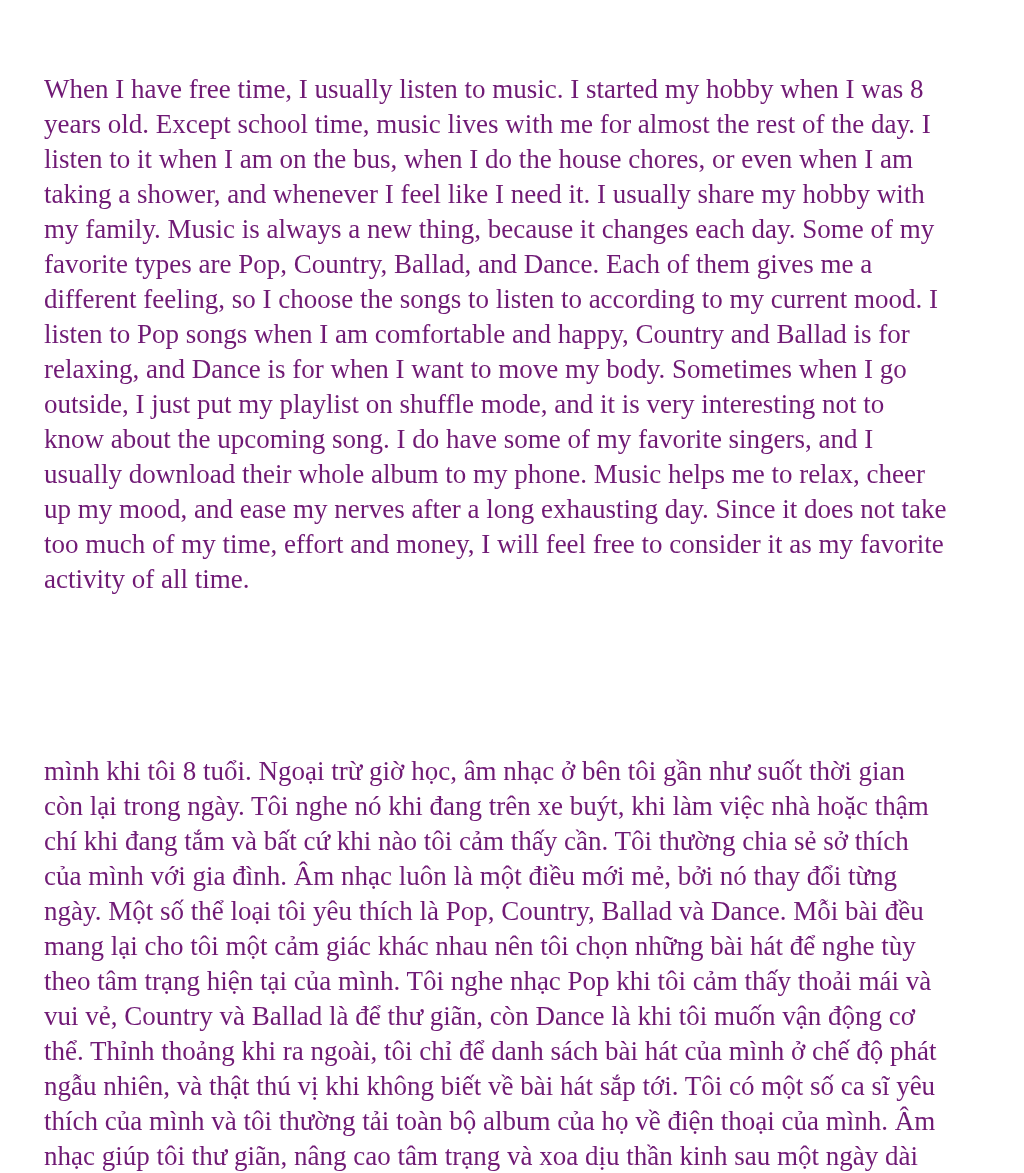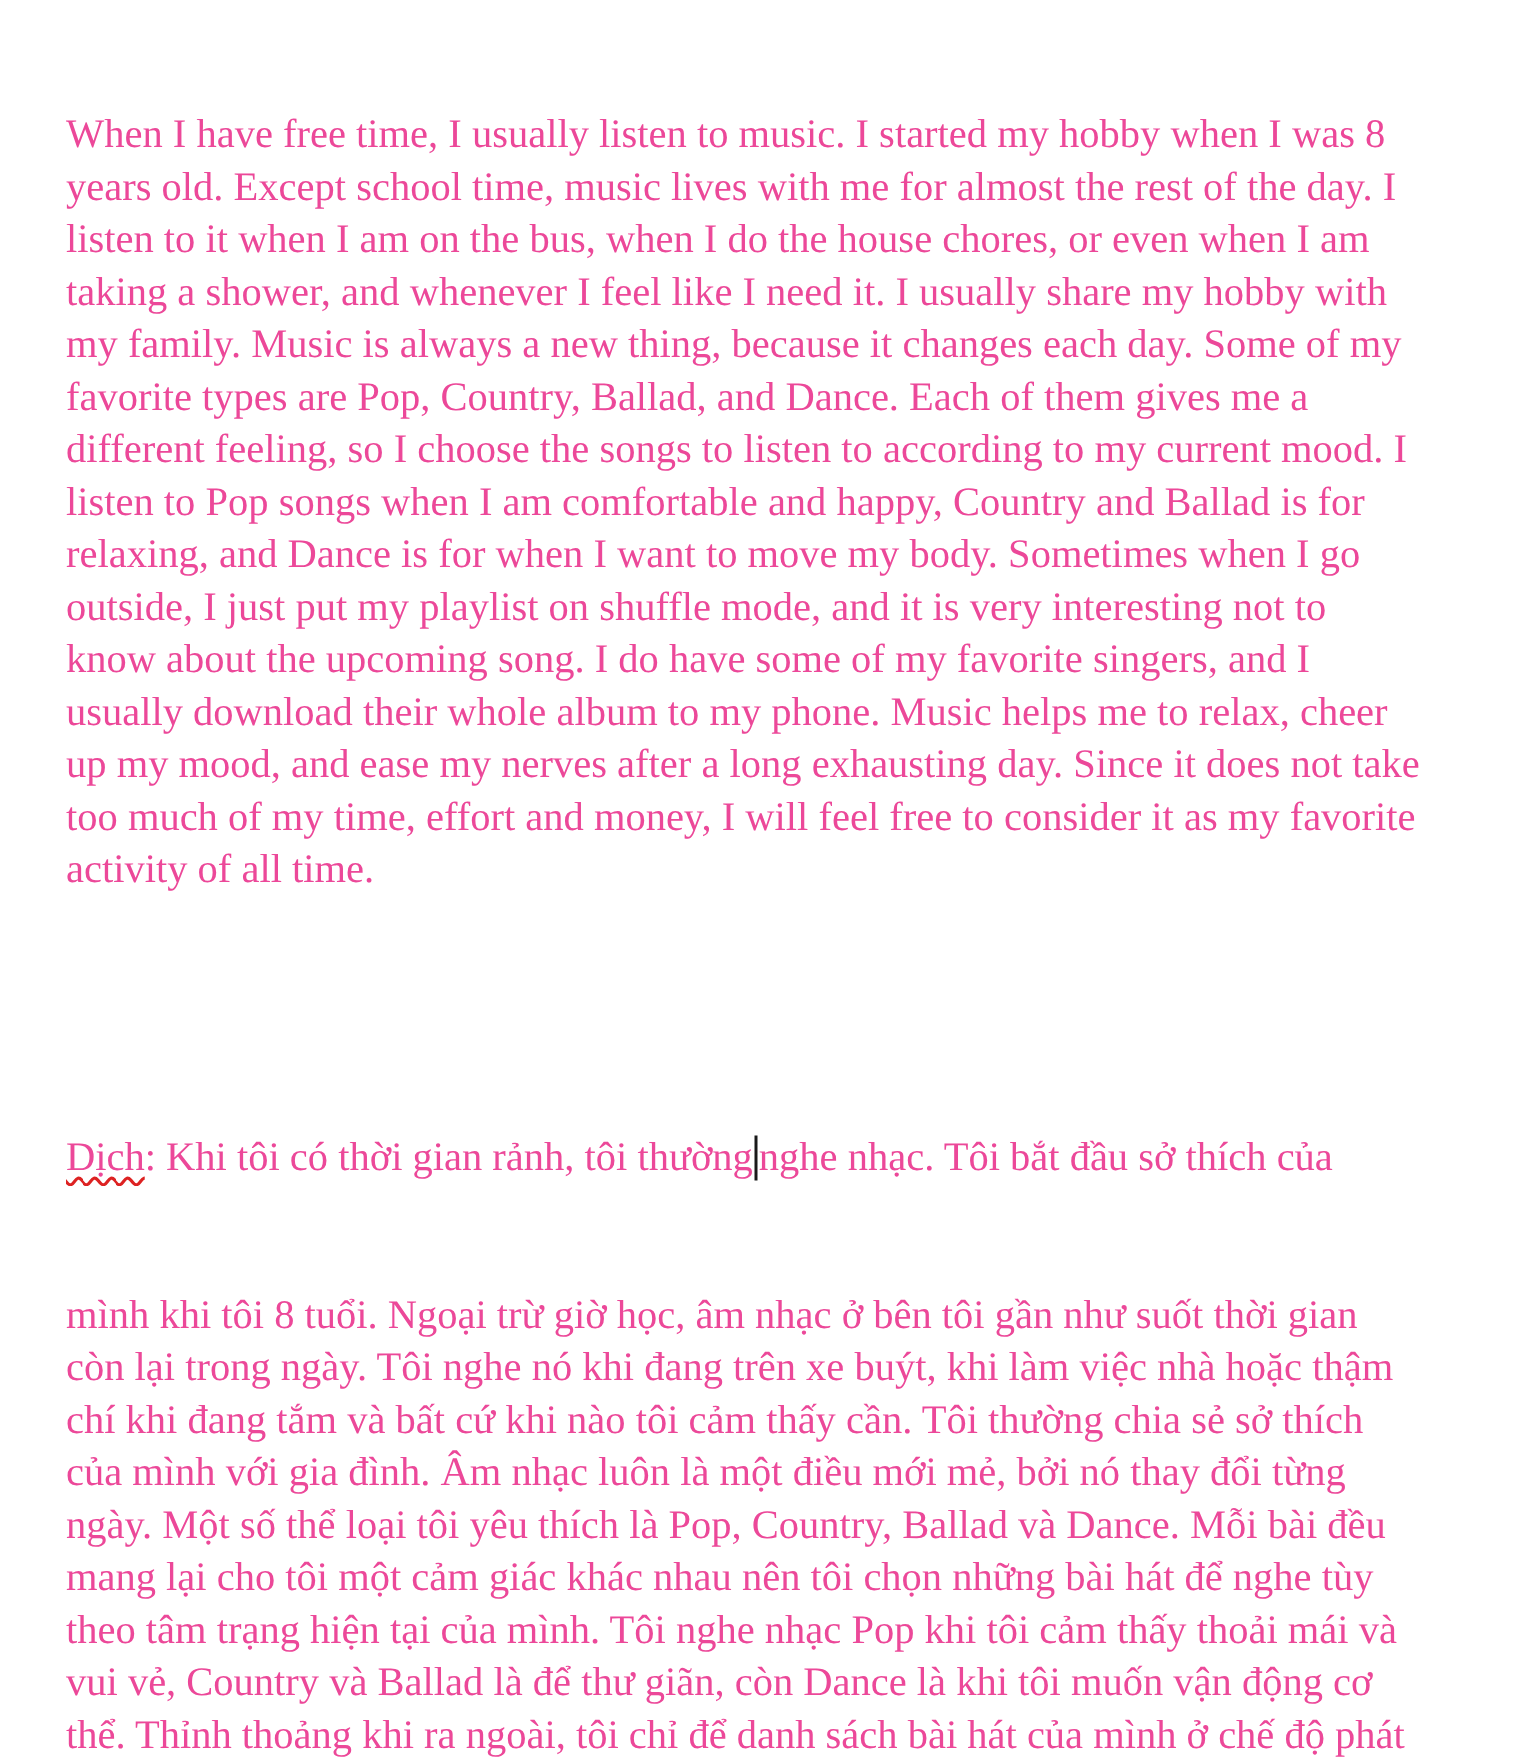--- a/index.html
+++ b/index.html
@@ -9,21 +9,21 @@
   }
   .doc-page {
     width: 1024px;
     height: 1173px;
     box-sizing: border-box;
     background: #ffffff;
     padding: 2px 44px 10px 44px;
     font-family: "Liberation Serif", "DejaVu Serif", serif;
     font-size: 27px;
     line-height: 35px;
-    color: #ec4899;
+    color: #701a75;
     overflow: hidden;
   }
   .para {
     white-space: pre;
     margin: 0;
   }
   .para-lines {
     white-space: pre;
   }
   .translation-para {
@@ -64,21 +64,20 @@
 relaxing, and Dance is for when I want to move my body. Sometimes when I go
 outside, I just put my playlist on shuffle mode, and it is very interesting not to
 know about the upcoming song. I do have some of my favorite singers, and I
 usually download their whole album to my phone. Music helps me to relax, cheer
 up my mood, and ease my nerves after a long exhausting day. Since it does not take
 too much of my time, effort and money, I will feel free to consider it as my favorite
 activity of all time.</div>
   </div>
 
   <div class="para translation-para">
-    <div class="line1"><span class="misspelled">Dịch</span><span>: Khi tôi có thời gian rảnh, tôi thường</span><span class="caret"></span><span>nghe nhạc. Tôi bắt đầu sở thích của</span></div>
     <div class="para-lines">mình khi tôi 8 tuổi. Ngoại trừ giờ học, âm nhạc ở bên tôi gần như suốt thời gian
 còn lại trong ngày. Tôi nghe nó khi đang trên xe buýt, khi làm việc nhà hoặc thậm
 chí khi đang tắm và bất cứ khi nào tôi cảm thấy cần. Tôi thường chia sẻ sở thích
 của mình với gia đình. Âm nhạc luôn là một điều mới mẻ, bởi nó thay đổi từng
 ngày. Một số thể loại tôi yêu thích là Pop, Country, Ballad và Dance. Mỗi bài đều
 mang lại cho tôi một cảm giác khác nhau nên tôi chọn những bài hát để nghe tùy
 theo tâm trạng hiện tại của mình. Tôi nghe nhạc Pop khi tôi cảm thấy thoải mái và
 vui vẻ, Country và Ballad là để thư giãn, còn Dance là khi tôi muốn vận động cơ
 thể. Thỉnh thoảng khi ra ngoài, tôi chỉ để danh sách bài hát của mình ở chế độ phát
 ngẫu nhiên, và thật thú vị khi không biết về bài hát sắp tới. Tôi có một số ca sĩ yêu

